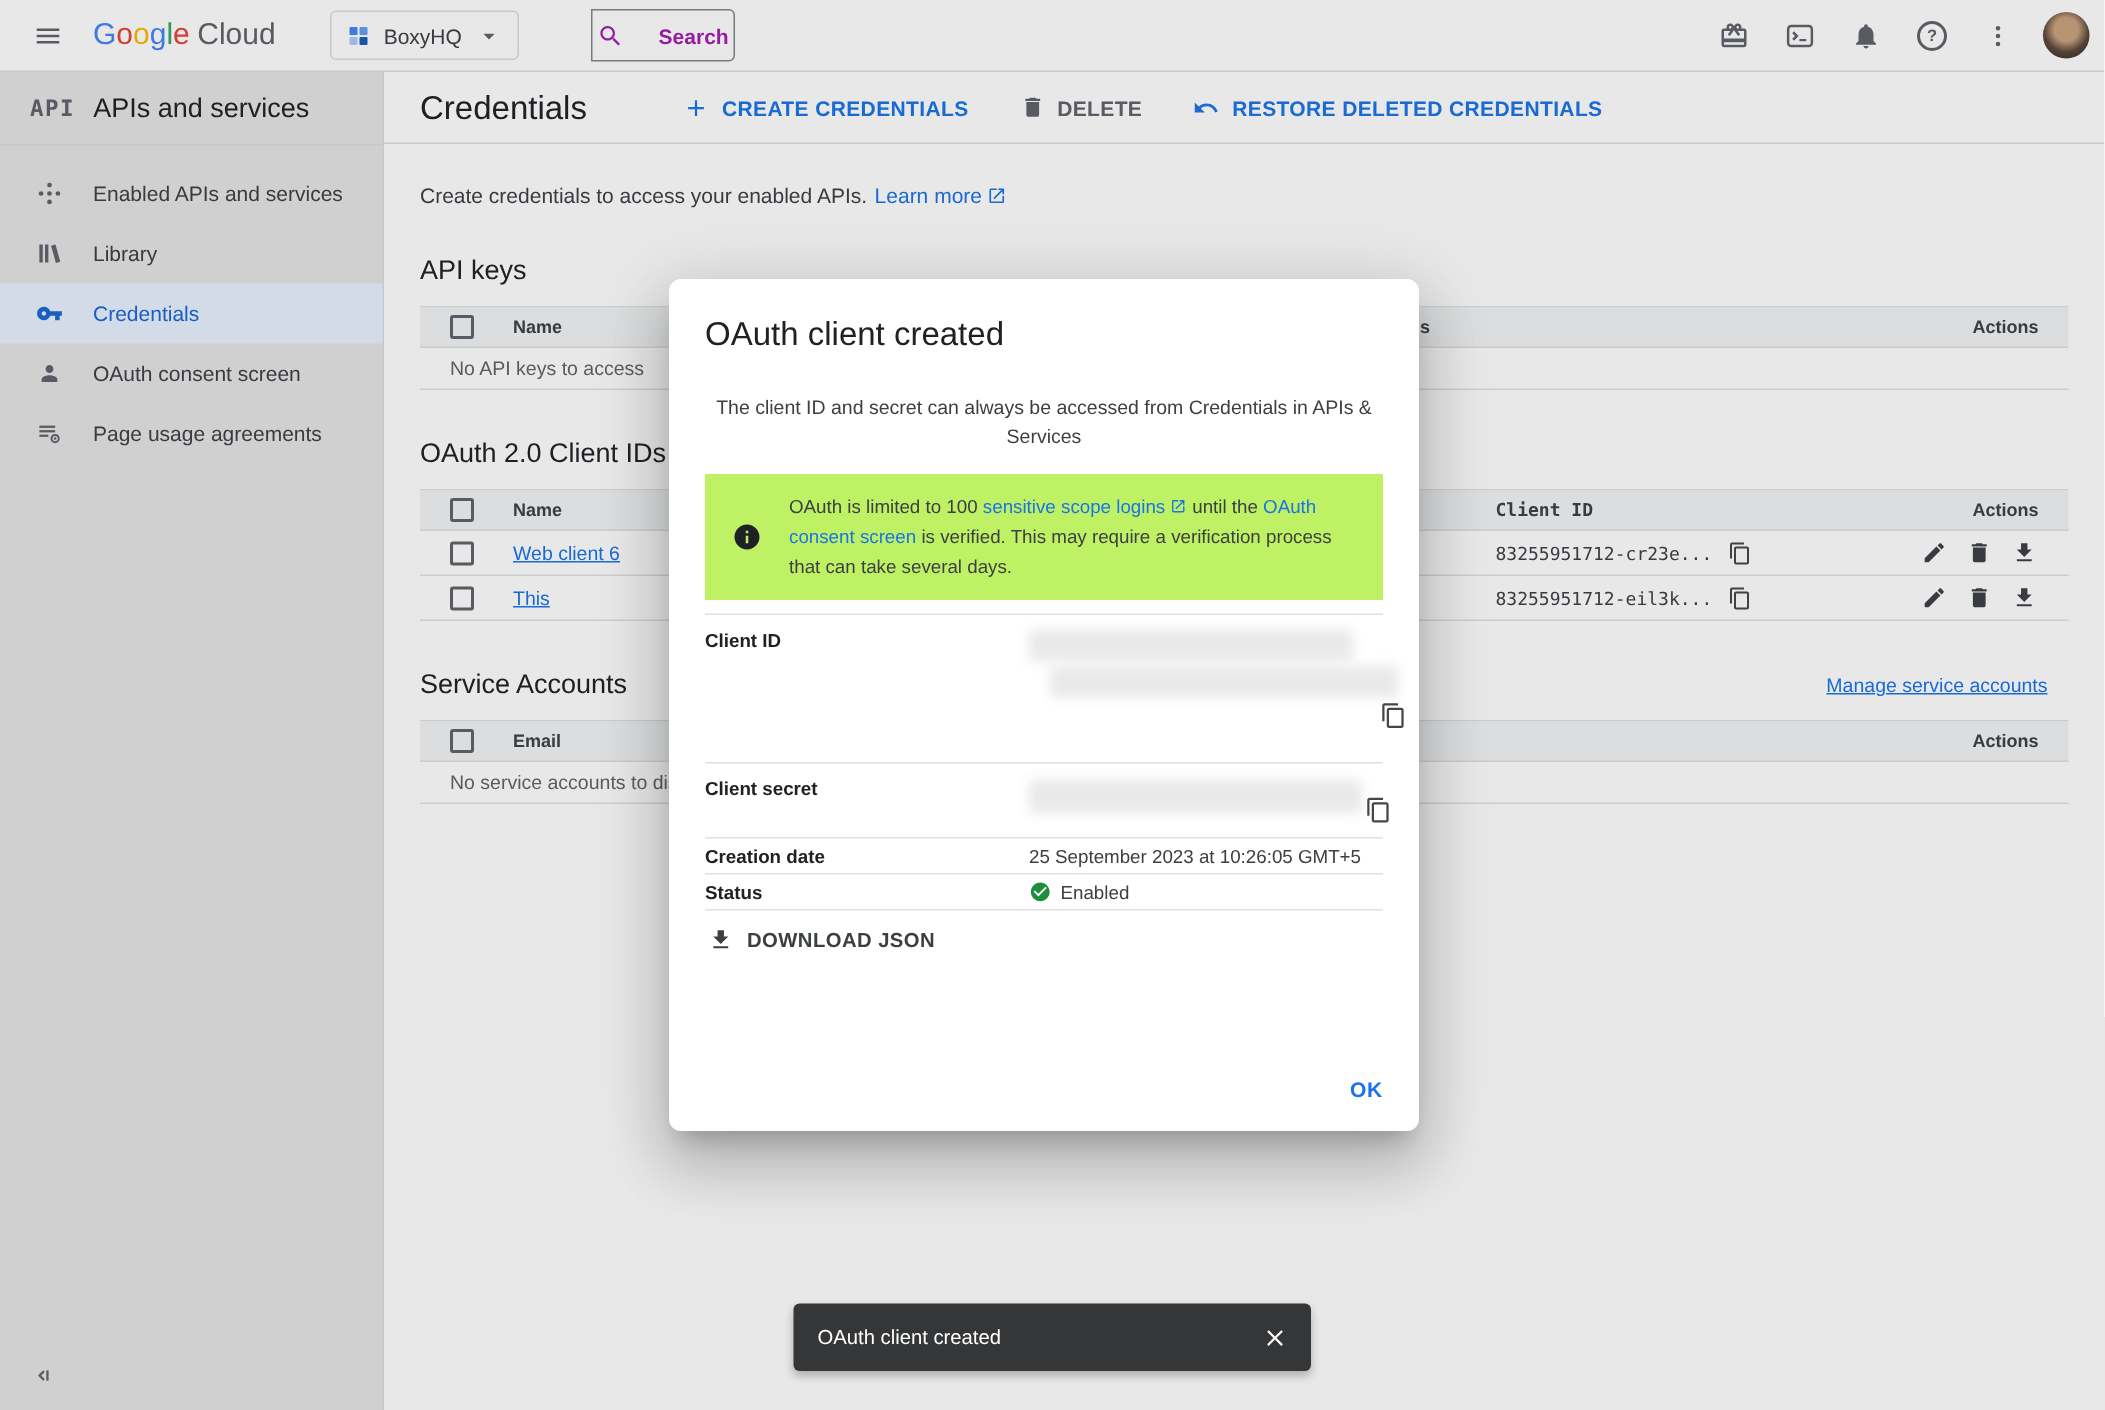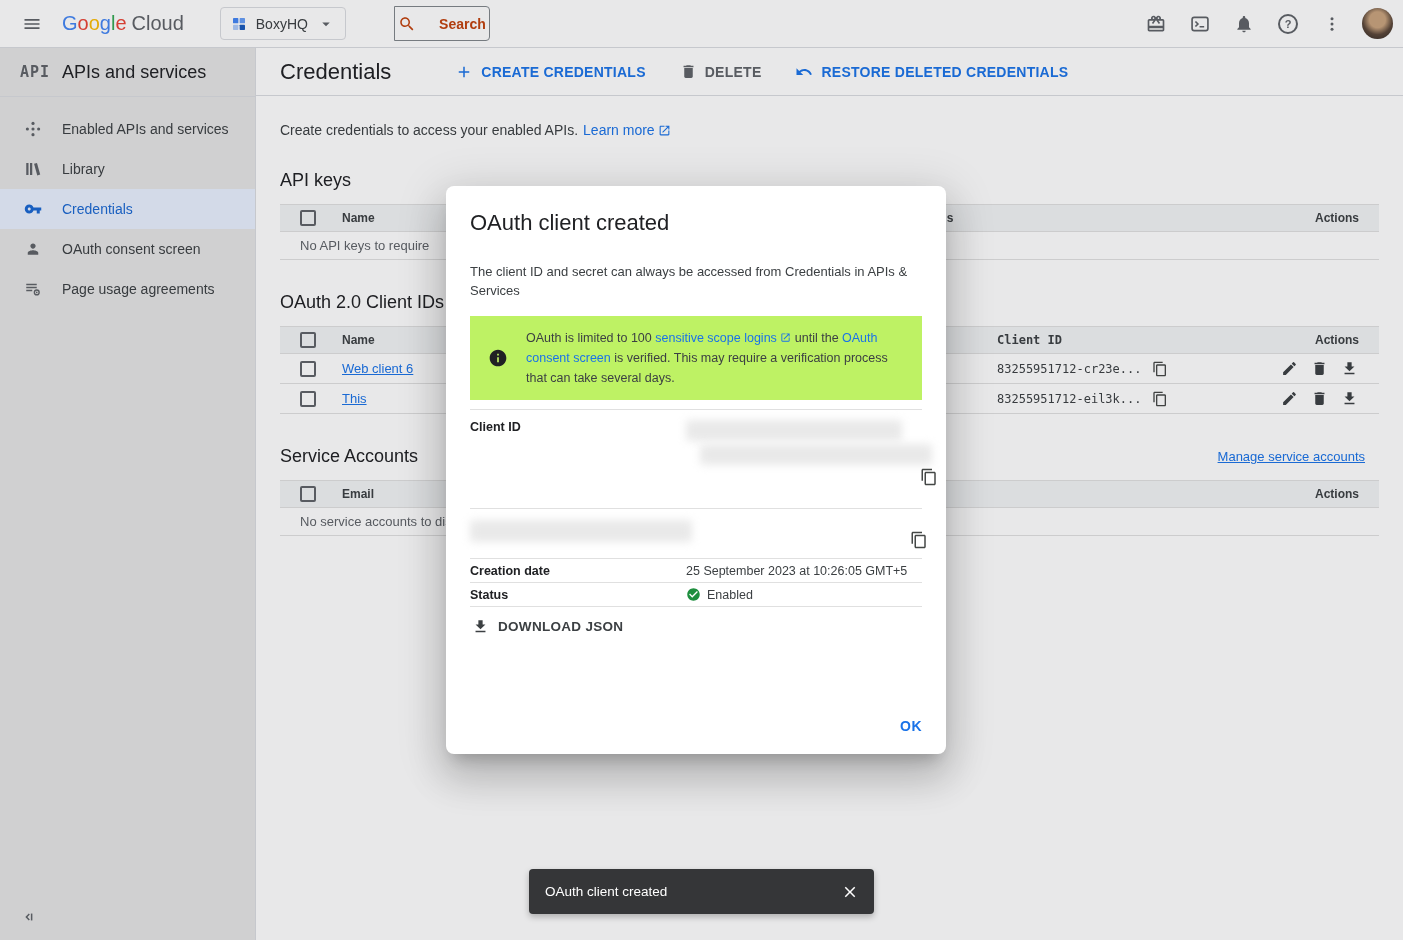--- a/index.html
+++ b/index.html
@@ -14,21 +14,21 @@
   .menu{margin-left:12px;}
   .logo{display:flex;align-items:center;margin-left:10px;font-size:20px;cursor:pointer;}
   .logo .lt{font-weight:500;}
   .c-b{color:#4285f4}.c-r{color:#ea4335}.c-y{color:#fbbc05}.c-g{color:#34a853}
   .logo .cloud{color:#5f6368;margin-left:5px;font-weight:400;}
   .project{margin-left:36px;height:33px;display:flex;align-items:center;gap:9px;padding:0 10px;border:1px solid #dadce0;border-radius:4px;background:#fff;font-size:14px;color:#3c4043;}
   .caret{display:flex;color:#5f6368;}
   .search{margin-left:48px;display:flex;height:35px;width:695px;}
   .search input{flex:1;border:1px solid #80868b;border-right:none;border-radius:4px 0 0 4px;padding:0 16px;font-size:14px;color:#202124;outline:none;background:#fff;}
   .search input::placeholder{color:#5f6368;}
-  .search-btn{width:96px;border:1px solid #80868b;border-radius:0 4px 4px 0;background:#fff;color:#c2410c;font-size:14px;font-weight:700;display:flex;align-items:center;justify-content:center;gap:23px;}
+  .search-btn{width:96px;border:1px solid #80868b;border-radius:0 4px 4px 0;background:#fff;color:#a21caf;font-size:14px;font-weight:700;display:flex;align-items:center;justify-content:center;gap:23px;}
   .topbar-right{margin-left:auto;margin-right:10px;display:flex;align-items:center;gap:4px;}
   .help-q{width:16px;height:16px;border:2px solid #5f6368;border-radius:50%;display:flex;align-items:center;justify-content:center;font-size:11px;font-weight:700;}
   .help-q::after{content:"?";}
   .avatar{width:31px;height:31px;border-radius:50%;border:none;margin-left:6px;background:radial-gradient(circle at 50% 38%,#c9a37d 0%,#c9a37d 32%,#5a4638 60%,#2b2521 100%);}
 
   
   .sidebar{position:absolute;top:48px;left:0;width:256px;bottom:0;background:#e5e5e5;border-right:1px solid #dadce0;box-sizing:border-box;}
   .sb-header{height:48px;display:flex;align-items:center;padding-left:20px;gap:12px;border-bottom:1px solid #dadce0;}
   .sb-logo{font-family:"DejaVu Sans Mono",monospace;font-weight:700;font-size:15px;letter-spacing:1px;color:#5f6368;}
   .sb-title{font-size:18px;color:#202124;}
@@ -65,21 +65,21 @@
   .th-restrict{position:absolute;left:604px;}
   .copybtn{background:none;border:none;color:#444746;padding:0;display:flex;}
   .sa-head{display:flex;align-items:center;justify-content:space-between;margin:32px 0 0;}
   .sa-head .sect{margin:0;}
   .manage{font-size:13px;margin-right:14px;}
 
   
   .scrim{position:absolute;inset:0;background:rgba(32,33,36,.10);z-index:40;}
   .dialog{position:absolute;left:446px;top:186px;width:500px;height:568px;background:#fff;border-radius:8px;box-shadow:0 11px 15px -7px rgba(0,0,0,.2),0 24px 38px 3px rgba(0,0,0,.14),0 9px 46px 8px rgba(0,0,0,.12);z-index:60;padding:24px;box-sizing:border-box;}
   .dtitle{margin:0;font-size:22px;font-weight:400;color:#202124;line-height:26px;}
-  .dlg-body{margin:26px 0 0;font-size:13px;line-height:19px;color:#3c4043;}
+  .dlg-body{margin:26px 0 0;font-size:13px;line-height:19px;color:#3c4043;text-align:center;}
   .notice{margin-top:16px;background:#bef264;display:flex;align-items:center;gap:18px;padding:12px 14px 12px 18px;box-sizing:border-box;}
   .notice .ntxt{margin:0;font-size:12.5px;line-height:20px;color:#3c4043;}
   .notice a{color:#1a73e8;cursor:pointer;}
   .ninfo{color:#202124;flex:none;display:flex;}
   .fields{margin-top:9px;}
   .frow{display:flex;border-top:1px solid #e0e0e0;box-sizing:border-box;}
   .flabel{width:216px;flex:none;font-size:12.5px;font-weight:700;color:#202124;}
   .fvalue{flex:1;position:relative;}
   .frow.cid{height:99px;padding-top:10px;}
   .frow.csec{height:50px;padding-top:10px;}
@@ -298,21 +298,21 @@
 
       <h2 class="sect">API keys</h2>
       <div class="tbl">
         <div class="thead">
           <button class="cb"></button>
           <span class="cname">Name</span>
           <span class="th-restrict">Restrictions</span>
           <span class="th-act">Actions</span>
         </div>
         <div class="trow empty">
-          <span>No API keys to require</span>
+          <span>No API keys to access</span>
         </div>
       </div>
 
       <h2 class="sect">OAuth 2.0 Client IDs</h2>
       <div class="tbl">
         <div class="thead">
           <button class="cb"></button>
           <span class="cname">Name</span>
           <span class="ccid">Client ID</span>
           <span class="th-act">Actions</span>
@@ -417,20 +417,21 @@
           <div class="redact r1"></div>
           <div class="redact r2"></div>
           <button class="copybtn">
               <svg viewBox="0 0 24 24" width="18" height="18">
                 <path fill="currentColor" d="M16 1H4c-1.1 0-2 .9-2 2v14h2V3h12V1zm3 4H8c-1.1 0-2 .9-2 2v14c0 1.1.9 2 2 2h11c1.1 0 2-.9 2-2V7c0-1.1-.9-2-2-2zm0 16H8V7h11v14z"></path>
               </svg>
             </button>
         </div>
       </div>
       <div class="frow csec">
+        <span class="flabel">Client secret</span>
         <div class="fvalue">
           <div class="redact r1"></div>
           <button class="copybtn">
               <svg viewBox="0 0 24 24" width="18" height="18">
                 <path fill="currentColor" d="M16 1H4c-1.1 0-2 .9-2 2v14h2V3h12V1zm3 4H8c-1.1 0-2 .9-2 2v14c0 1.1.9 2 2 2h11c1.1 0 2-.9 2-2V7c0-1.1-.9-2-2-2zm0 16H8V7h11v14z"></path>
               </svg>
             </button>
         </div>
       </div>
       <div class="frow small">

